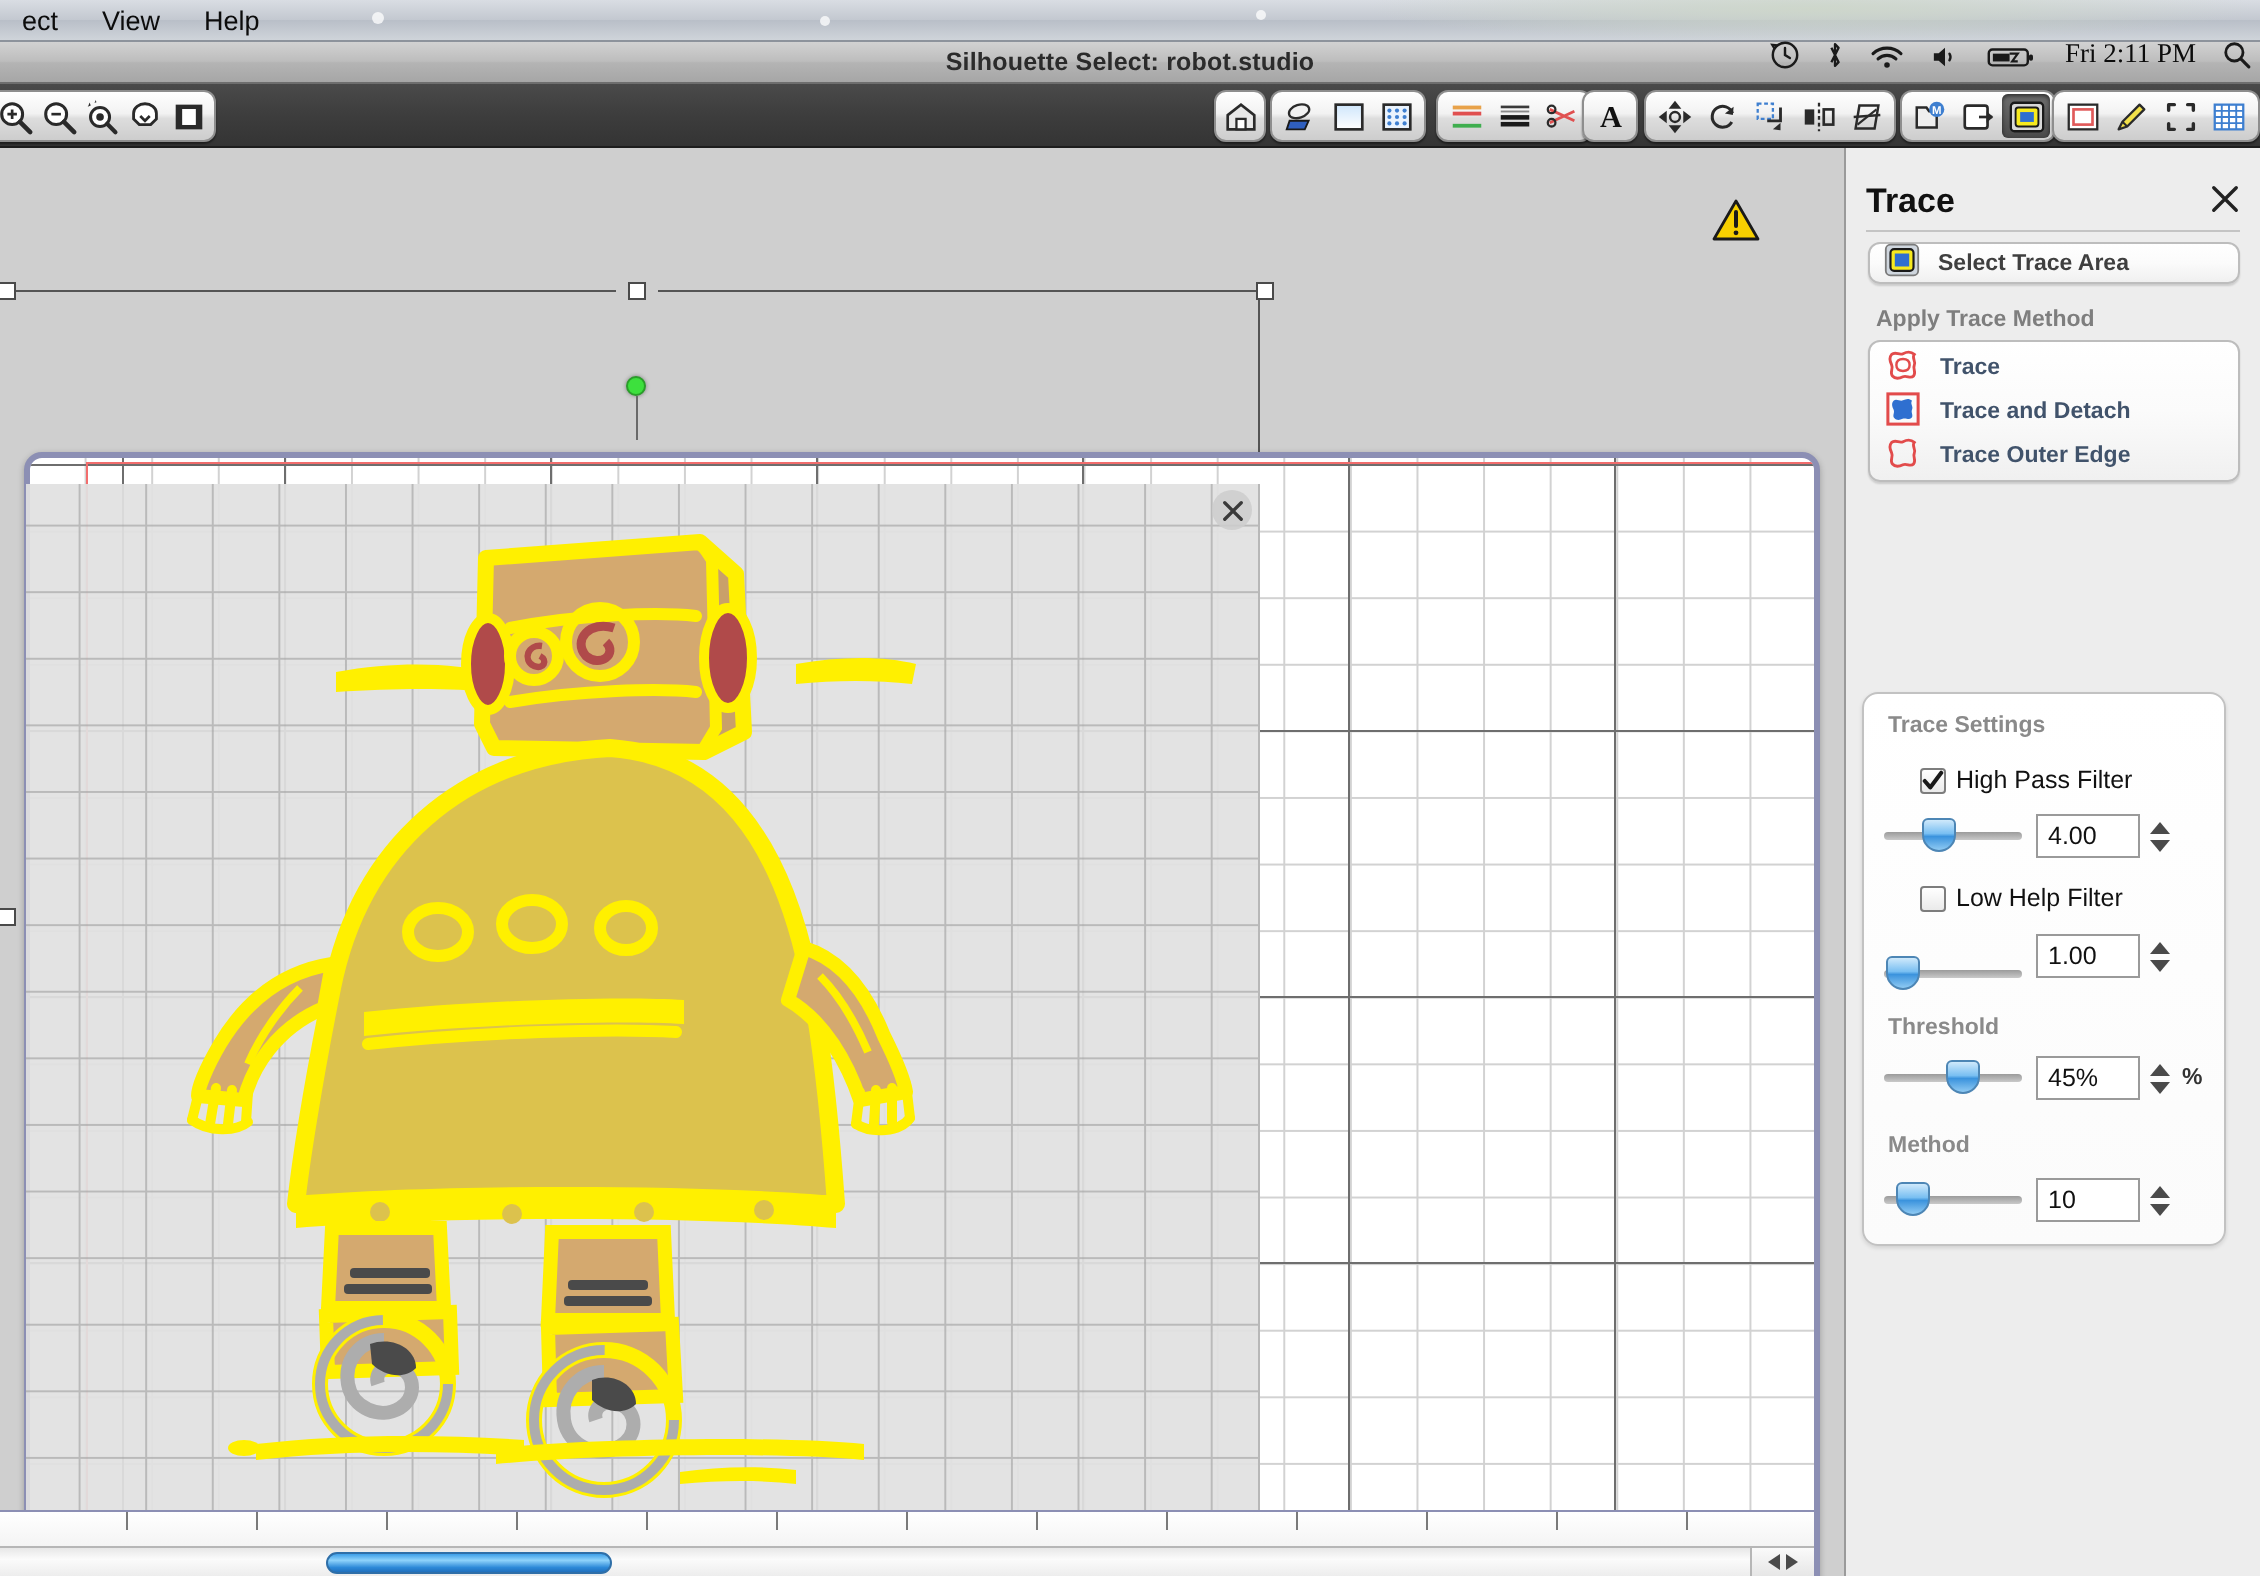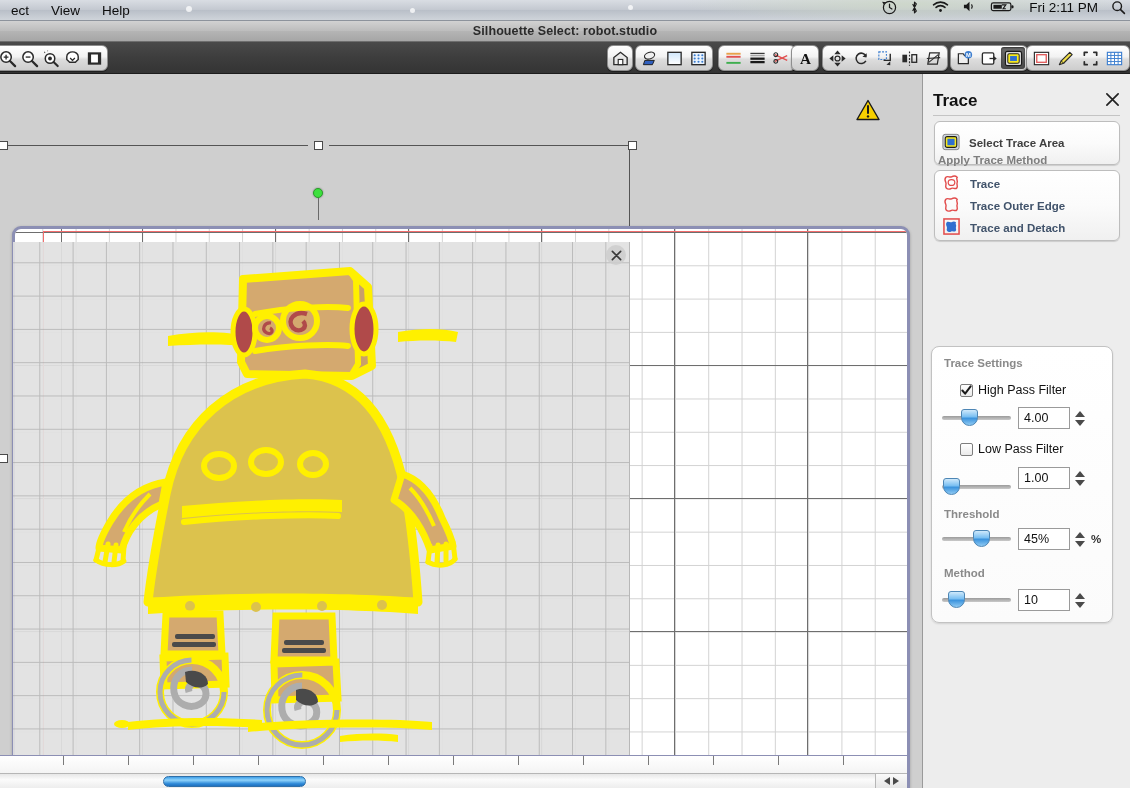--- a/index.html
+++ b/index.html
@@ -26,21 +26,21 @@
     position:absolute; top:0; height:21px;
     background:radial-gradient(ellipse at 50% 20%, rgba(205,215,200,.85), rgba(190,205,190,0) 70%);
     pointer-events:none;
   }
   .menu-item {
     padding:0 11px; font-size:13.5px; color:#0c0c0c; line-height:21px;
     white-space:nowrap; position:relative; z-index:3;
   }
   #menu-right {
     position:absolute; right:4px; top:0; height:35px;
-    display:flex; align-items:flex-start; gap:13px; z-index:3;
+    display:flex; align-items:flex-end; gap:13px; z-index:3;font-family:Liberation Serif, serif;
   }
   #menu-right .mi { color:#141414; line-height:21px; display:flex; align-items:center; }
   .clock-txt { font-size:13.5px; color:#0c0c0c; }
 
   
   #titlebar {
     position:absolute; left:0; top:21px; width:1130px; height:21px;
     background:linear-gradient(to bottom,#d2d2d2 0%,#bdbdbd 48%,#b4b4b4 52%,#a6a6a6 100%);
     border-bottom:1px solid #6e6e6e;
     display:flex; align-items:center; justify-content:center;
@@ -193,21 +193,21 @@
   }
   #panel-head .ptitle { font-size:17px; font-weight:bold; color:#111; }
   #panel-close { font-size:17px; color:#222; line-height:1; }
 
   .btn-white {
     background:linear-gradient(to bottom,#ffffff 0%,#fbfbfb 50%,#f0f0f0 100%);
     border:1px solid #bdbdbd; border-radius:6px;
     box-shadow:0 1px 1px rgba(0,0,0,.14);
   }
   #select-trace-area {
-    position:absolute; left:11px; top:47px; width:186px; height:44px;
+    position:absolute; left:11px; top:47px; width:186px; height:21px;
     display:flex; align-items:center; gap:9px; padding:0 7px;
   }
   #select-trace-area .lbl { font-size:11.5px; color:#3f3f3f; font-weight:bold; }
   #apply-label {
     position:absolute; left:15px; top:80px; font-size:11.5px; color:#7e7e7e; font-weight:bold;text-align:center;
   }
   #methods {
     position:absolute; left:11px; top:96px; width:186px; height:71px;
     padding:2px 0;
   }
@@ -740,33 +740,33 @@
         <svg width="17" height="17" viewBox="0 0 18 18">
             <path d="M3 3.4 C5 1.6 7 4 9 3 C11 2 13 1.6 15 3.4 C13.4 5.2 16 7 15 9 C14 11 16.2 13 14.6 14.8 C13 16.6 11 14.2 9 15.2 C7 16.2 5 16.6 3.4 14.8 C1.8 13 4 11 3 9 C2 7 1.4 5.2 3 3.4 Z" fill="none" stroke="#e24b4b" stroke-width="1.5"></path>
             <path d="M6.4 6.6 C7.6 5.6 10.4 5.6 11.6 6.6 C12.8 7.6 12.8 10.4 11.6 11.4 C10.4 12.4 7.6 12.4 6.4 11.4 C5.2 10.4 5.2 7.6 6.4 6.6 Z" fill="none" stroke="#e24b4b" stroke-width="1.3"></path>
           </svg>
       </span>
       <span class="lbl">Trace</span>
     </div>
     <div class="method-row">
       <span>
         <svg width="17" height="17" viewBox="0 0 18 18">
-            <path d="M3 3.4 C5 1.6 7 4 9 3 C11 2 13 1.6 15 3.4 C13.4 5.2 16 7 15 9 C14 11 16.2 13 14.6 14.8 C13 16.6 11 14.2 9 15.2 C7 16.2 5 16.6 3.4 14.8 C1.8 13 4 11 3 9 C2 7 1.4 5.2 3 3.4 Z" fill="none" stroke="#e24b4b" stroke-width="1.5"></path>
+            <rect x="1" y="1" width="16" height="16" fill="none" stroke="#e24b4b" stroke-width="1.6"></rect>
+            <path d="M4 4.6 C5.6 3.2 7.4 5.2 9 4.4 C10.6 3.6 12.2 3.2 13.8 4.6 C12.6 6.2 14.6 7.6 13.8 9.2 C13 10.8 14.8 12.4 13.4 13.8 C12 15.2 10.4 13.4 8.8 14.2 C7.2 15 5.6 15.2 4.4 13.8 C3.2 12.4 4.8 10.8 4 9.2 C3.2 7.6 2.8 6 4 4.6 Z" fill="#2f6fd0"></path>
           </svg>
       </span>
-      <span class="lbl">Trace Outer Edge</span>
+      <span class="lbl">Trace and Detach</span>
     </div>
     <div class="method-row">
       <span>
         <svg width="17" height="17" viewBox="0 0 18 18">
-            <rect x="1" y="1" width="16" height="16" fill="none" stroke="#e24b4b" stroke-width="1.6"></rect>
-            <path d="M4 4.6 C5.6 3.2 7.4 5.2 9 4.4 C10.6 3.6 12.2 3.2 13.8 4.6 C12.6 6.2 14.6 7.6 13.8 9.2 C13 10.8 14.8 12.4 13.4 13.8 C12 15.2 10.4 13.4 8.8 14.2 C7.2 15 5.6 15.2 4.4 13.8 C3.2 12.4 4.8 10.8 4 9.2 C3.2 7.6 2.8 6 4 4.6 Z" fill="#2f6fd0"></path>
+            <path d="M3 3.4 C5 1.6 7 4 9 3 C11 2 13 1.6 15 3.4 C13.4 5.2 16 7 15 9 C14 11 16.2 13 14.6 14.8 C13 16.6 11 14.2 9 15.2 C7 16.2 5 16.6 3.4 14.8 C1.8 13 4 11 3 9 C2 7 1.4 5.2 3 3.4 Z" fill="none" stroke="#e24b4b" stroke-width="1.5"></path>
           </svg>
       </span>
-      <span class="lbl">Trace and Detach</span>
+      <span class="lbl">Trace Outer Edge</span>
     </div>
   </div>
 
   <div id="settings-box">
     <div id="settings-title">Trace Settings</div>
 
     <div class="chk-row" style="left:28px;top:36px;">
       <span class="chkbox">
         <svg width="11" height="11" viewBox="0 0 12 12">
             <path d="M1.5 6 L4.5 9.5 L10.5 1.5" stroke="#1a1a1a" stroke-width="2.2" fill="none" stroke-linecap="round" stroke-linejoin="round"></path>
@@ -780,21 +780,21 @@
       </span>
       <span class="numbox">4.00</span>
       <span class="stepper">
         <span class="arr up"></span>
         <span class="arr down"></span>
       </span>
     </div>
 
     <div class="chk-row" style="left:28px;top:95px;">
       <span class="chkbox"></span>
-      <span class="lbl">Low Pass Filter</span>
+      <span class="lbl">Low Help Filter</span>
     </div>
     <div class="slider-row" style="left:10px;top:120px;align-items:flex-end;">
       <span class="track">
         <span class="knob" style="left:1px;"></span>
       </span>
       <span class="numbox">1.00</span>
       <span class="stepper">
         <span class="arr up"></span>
         <span class="arr down"></span>
       </span>

